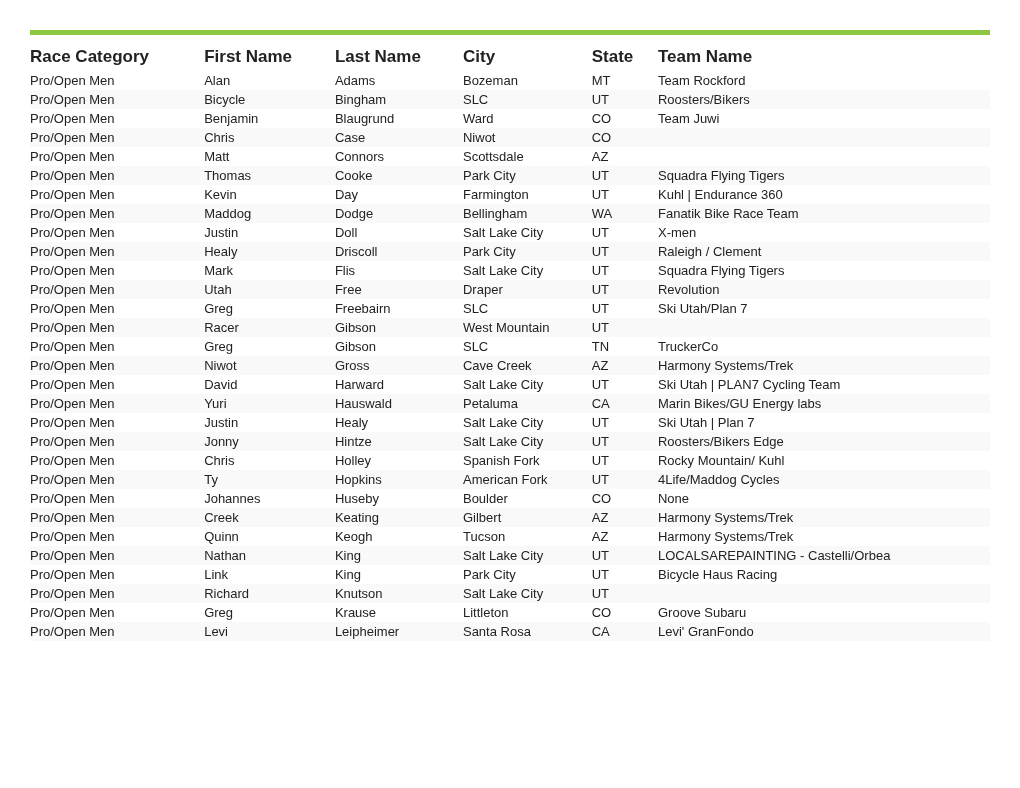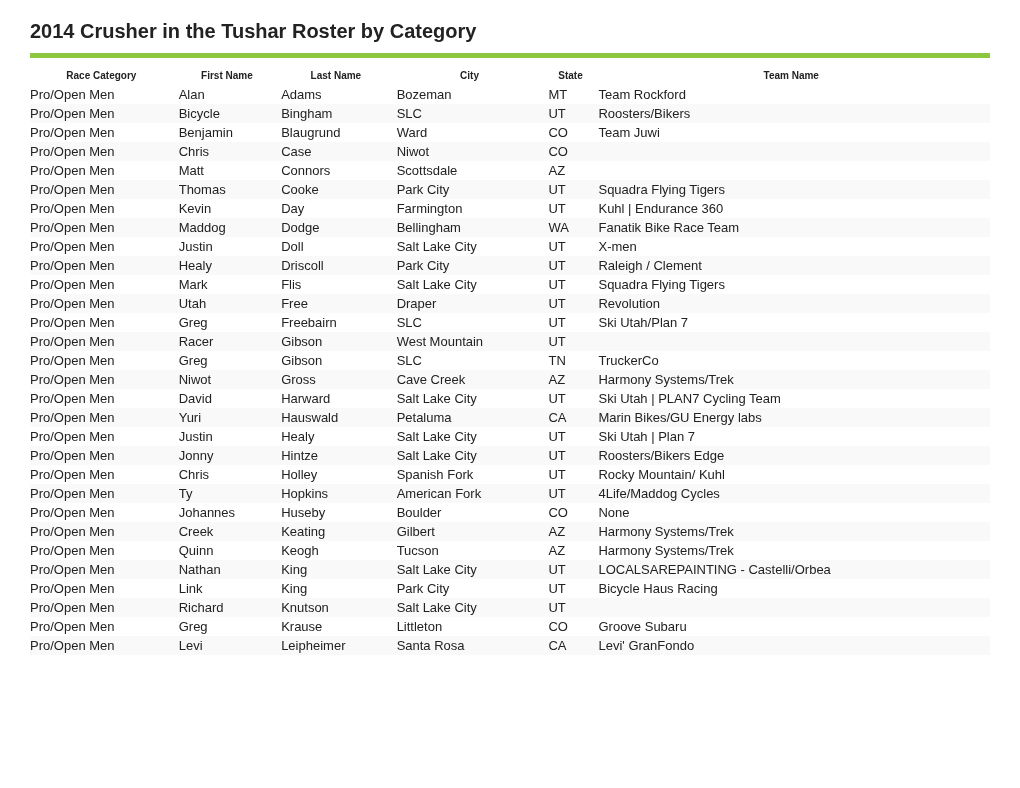--- a/index.html
+++ b/index.html
@@ -57,39 +57,38 @@
       background: #8dc63f;
       margin-bottom: 8px;
       width: 100%;
     }
     table {
       width: 100%;
       border-collapse: collapse;
     }
     thead tr th {
       font-weight: bold;
-      font-size: 10px;
-      text-align: center;
+      font-size: 17px;
+      text-align: left;
       padding: 4px 6px 4px 0;
       white-space: nowrap;
     }
     tbody tr td {
       padding: 2px 6px 2px 0;
       font-size: 13px;
       vertical-align: top;
     }
     tbody tr:nth-child(even) {
       background: #f9f9f9;
     }
   </style>
 </head>
 <body>
 
 <div class="header">
-  <h1 class="page-title">2014 Crusher in the Tushar Roster by Category</h1>
 </div>
 
 <div class="green-bar"></div>
 
 <table>
   <thead>
     <tr>
     <th>Race Category</th>
         <th>First Name</th>
         <th>Last Name</th>

